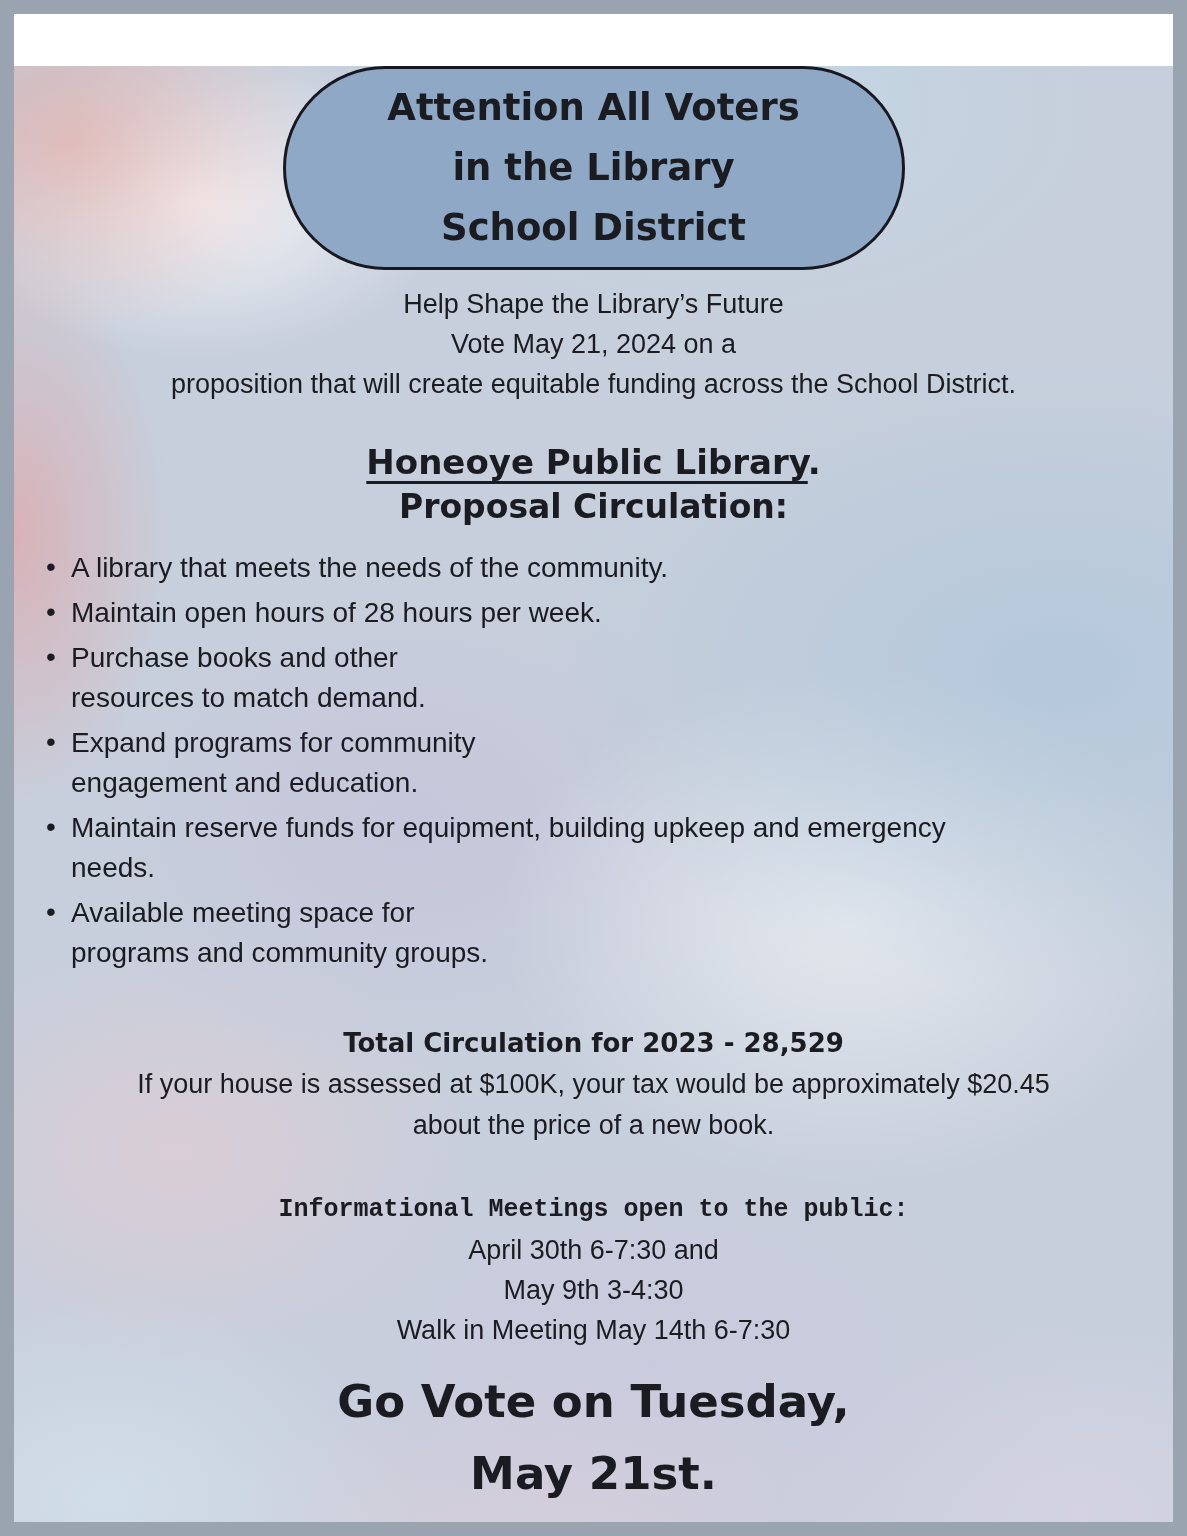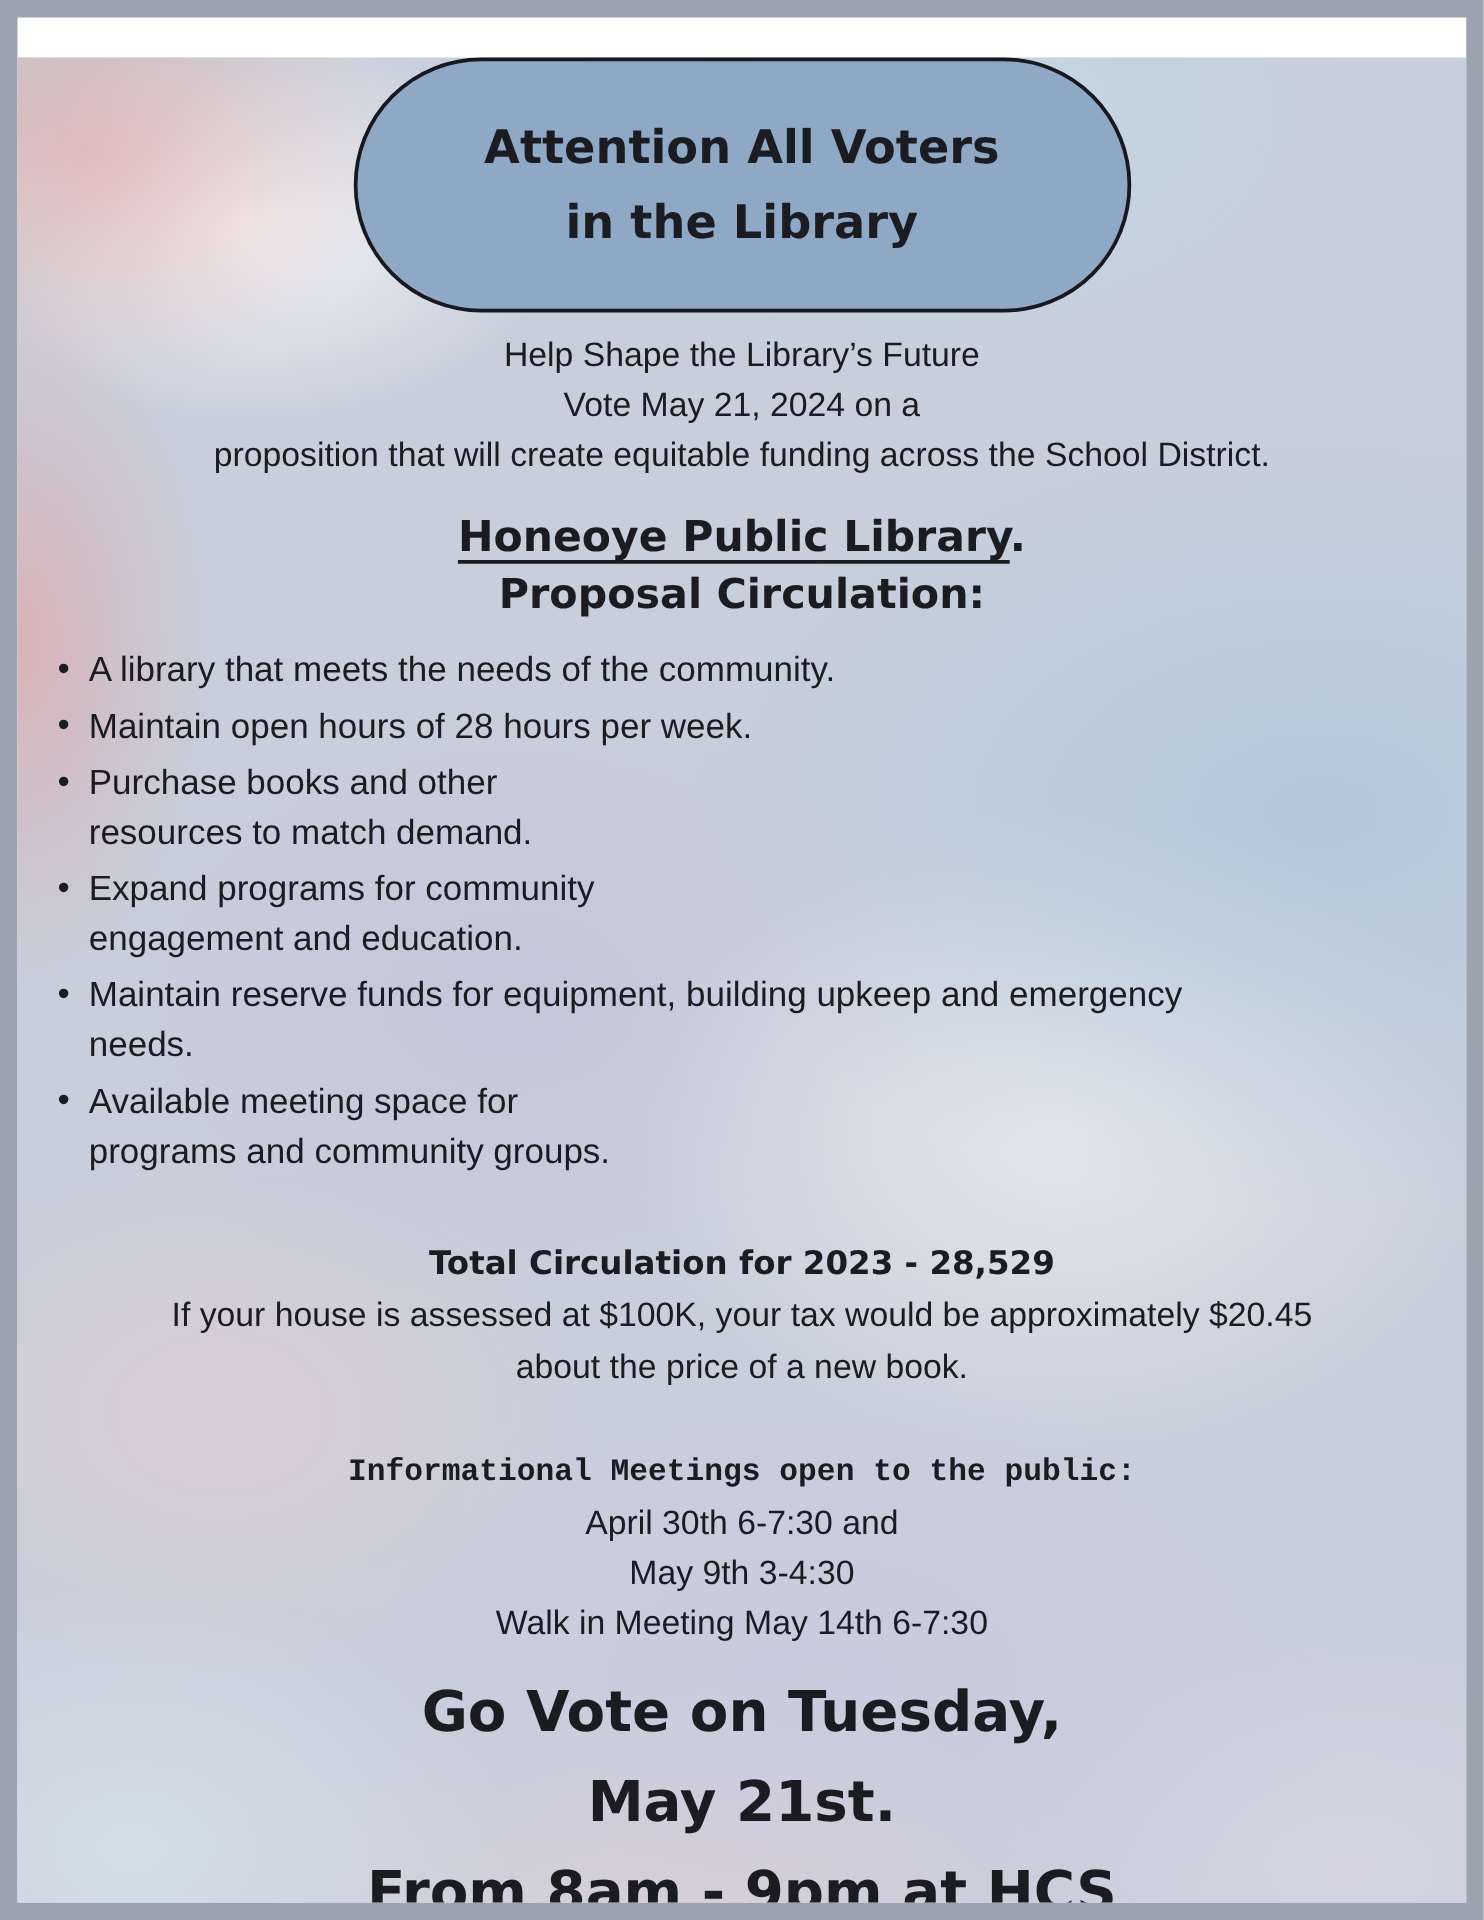--- a/index.html
+++ b/index.html
@@ -28,34 +28,34 @@
       radial-gradient(ellipse 500px 360px at 34% 50%, rgba(198,188,216,0.45), transparent 70%),
       radial-gradient(ellipse 430px 310px at 14% 72%, rgba(240,202,208,0.45), transparent 70%),
       radial-gradient(ellipse 620px 370px at 55% 86%, rgba(206,198,224,0.5), transparent 70%),
       radial-gradient(ellipse 430px 300px at 8% 95%, rgba(214,228,236,0.7), transparent 70%),
       radial-gradient(ellipse 520px 300px at 46% 100%, rgba(236,208,214,0.5), transparent 70%),
       radial-gradient(ellipse 430px 280px at 92% 96%, rgba(224,214,230,0.55), transparent 70%);
   }
 
   .banner {
     width:622px; height:204px;
-    margin:32px auto 0;
+    margin:52px auto 0;
     background:#8fa8c5;
     border:3px solid #181820;
     border-radius:104px;
     display:flex; flex-direction:column; justify-content:center;
     font-family:"DejaVu Sans", sans-serif;
     font-weight:bold;
     font-size:37px; line-height:60px;
   }
 
   .intro { margin-top:14px; font-size:27px; line-height:40px; }
 
   .lib-title {
-    margin-top:24px;
+    margin-top:36px;
     font-family:"DejaVu Sans", sans-serif;
     font-size:34px; line-height:44px; font-weight:bold;
   }
   .lib-title .u {
     text-decoration:underline;
     text-decoration-thickness:3px;
     text-underline-offset:7px;
   }
   .proposal-title {
     font-family:"DejaVu Sans", sans-serif;
@@ -95,20 +95,21 @@
 </style>
 </head>
 <body>
 
 <div class="frame">
   <div class="poster">
 
     <div class="banner">
       <div>Attention All Voters</div>
       <div>in the Library</div>
+      <div>School District</div>
     </div>
 
     <div class="intro">
       <div>Help Shape the Library’s Future</div>
       <div>Vote May 21, 2024 on a</div>
       <div>proposition that will create equitable funding across the School District.</div>
     </div>
 
     <h2 class="lib-title"><span class="u">Honeoye Public Library</span><span>.</span></h2>
     <h3 class="proposal-title">Proposal Circulation:</h3>

